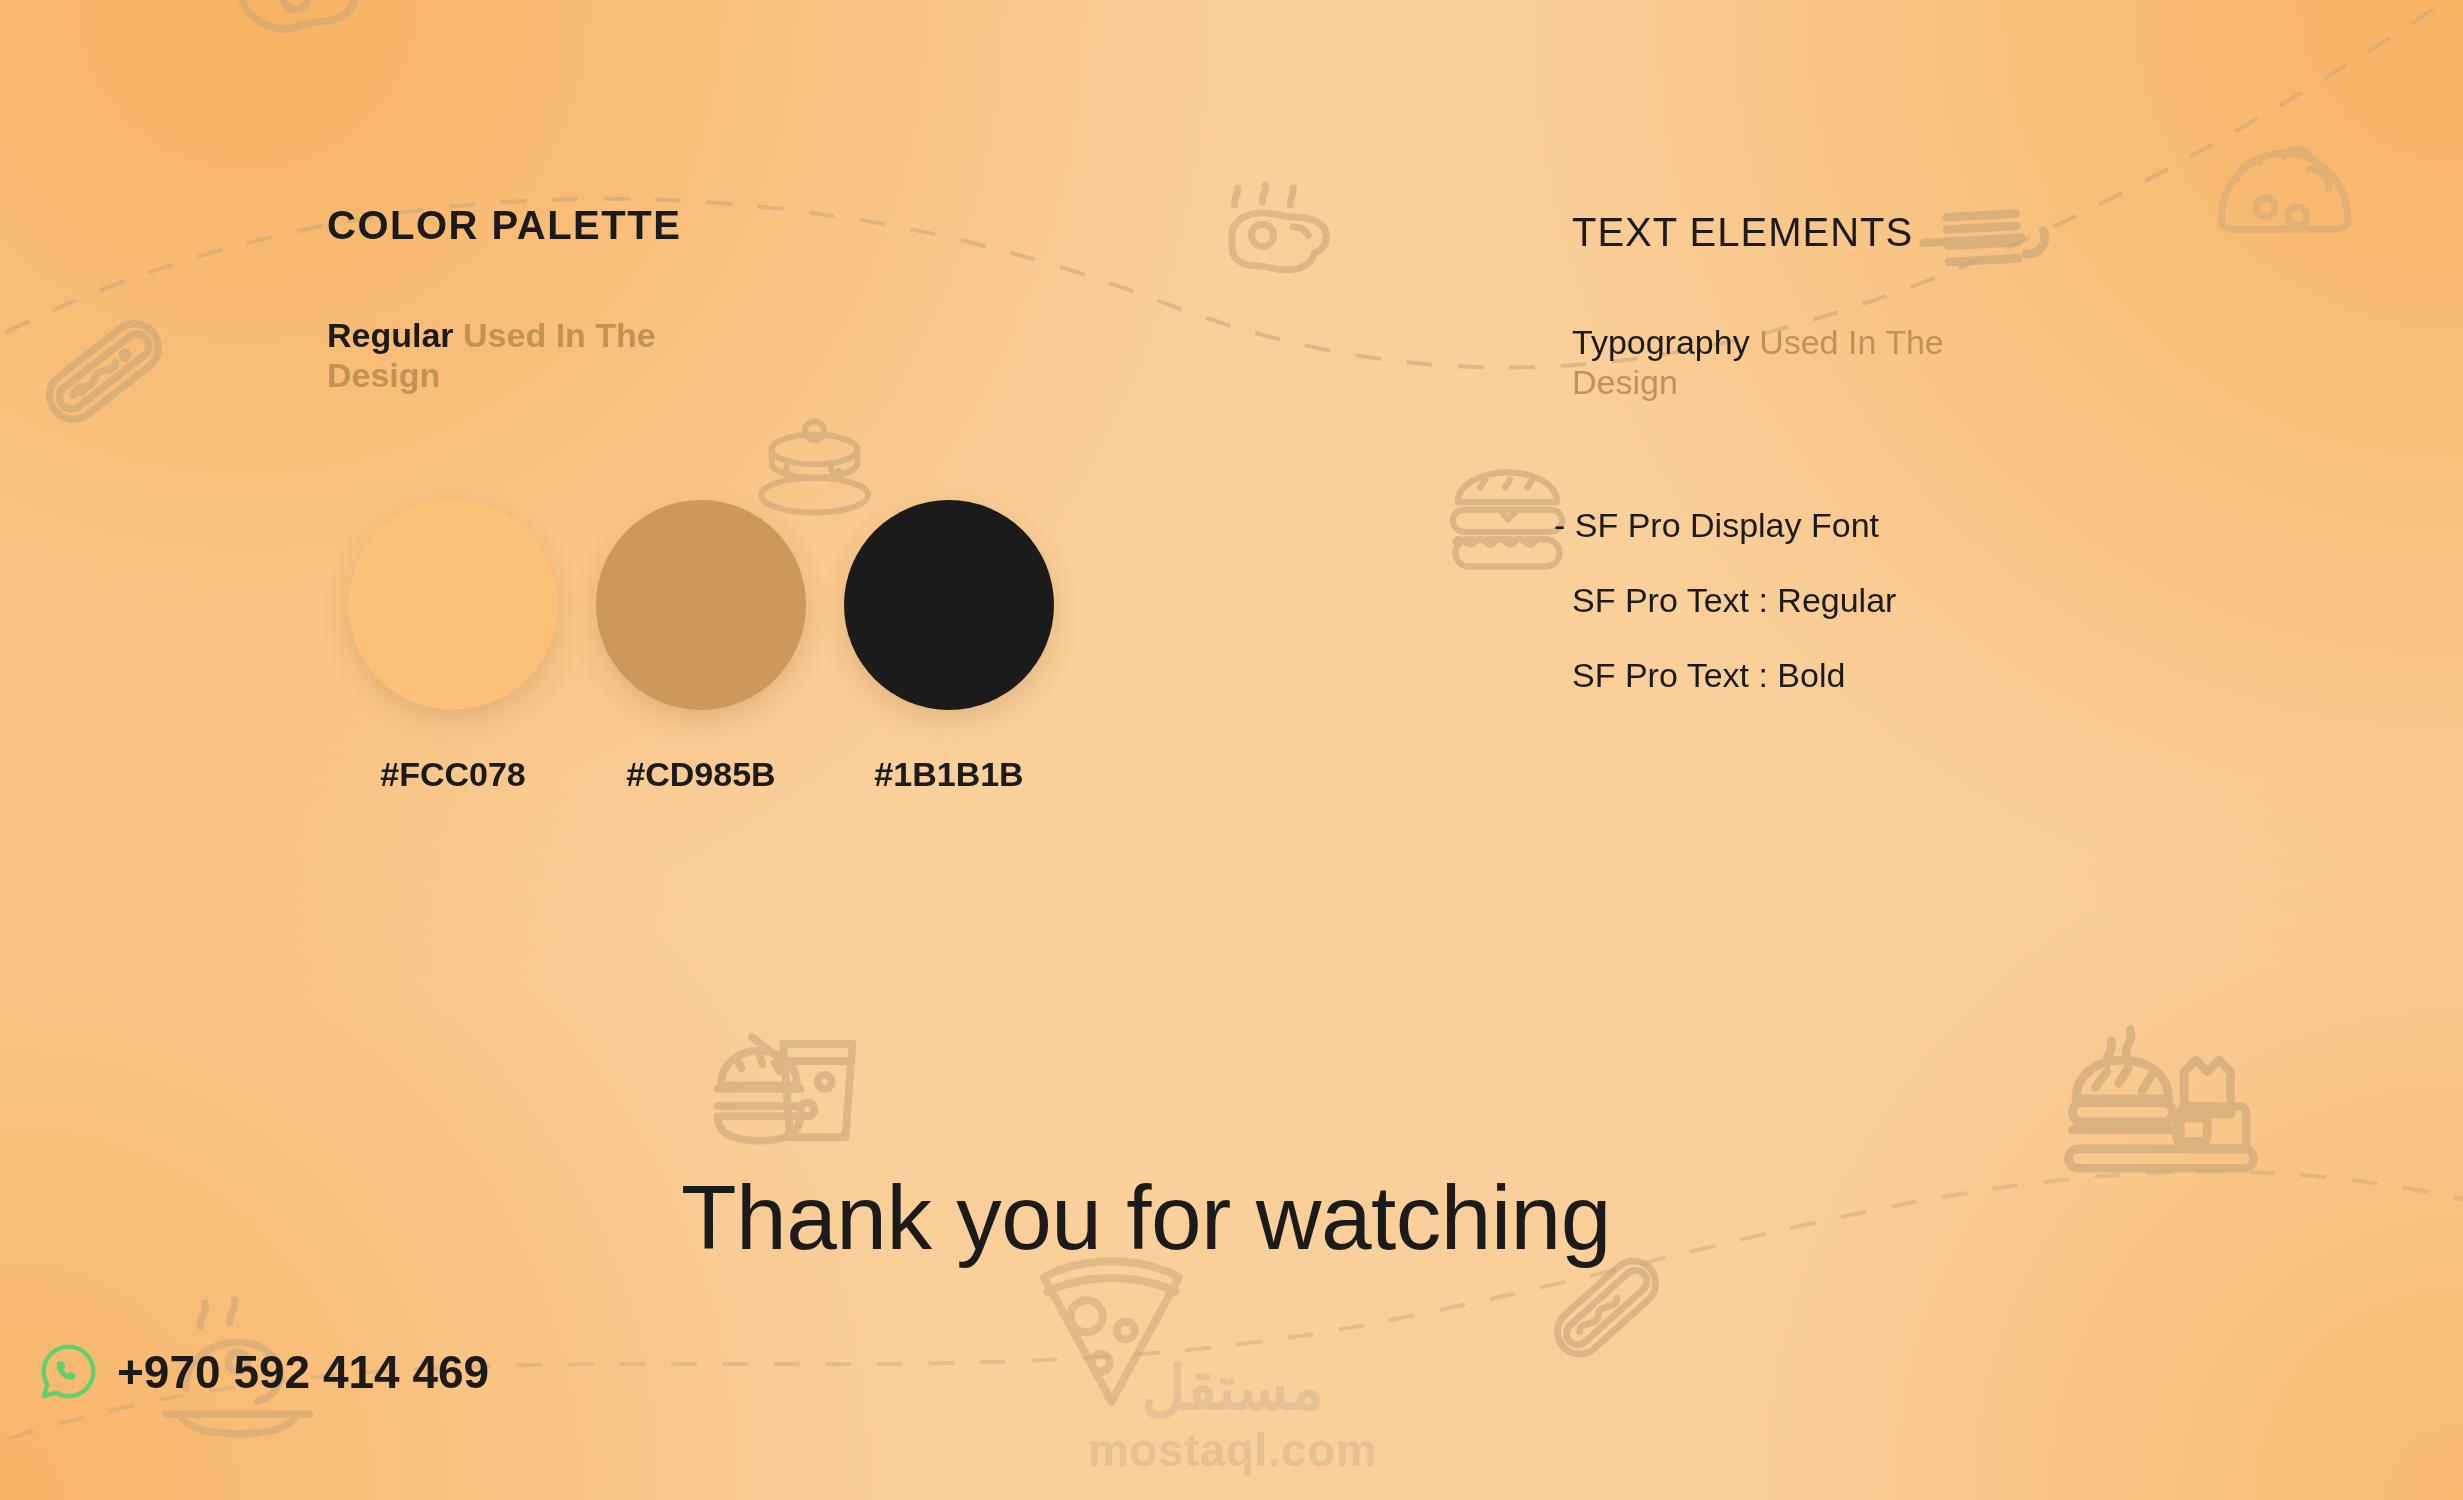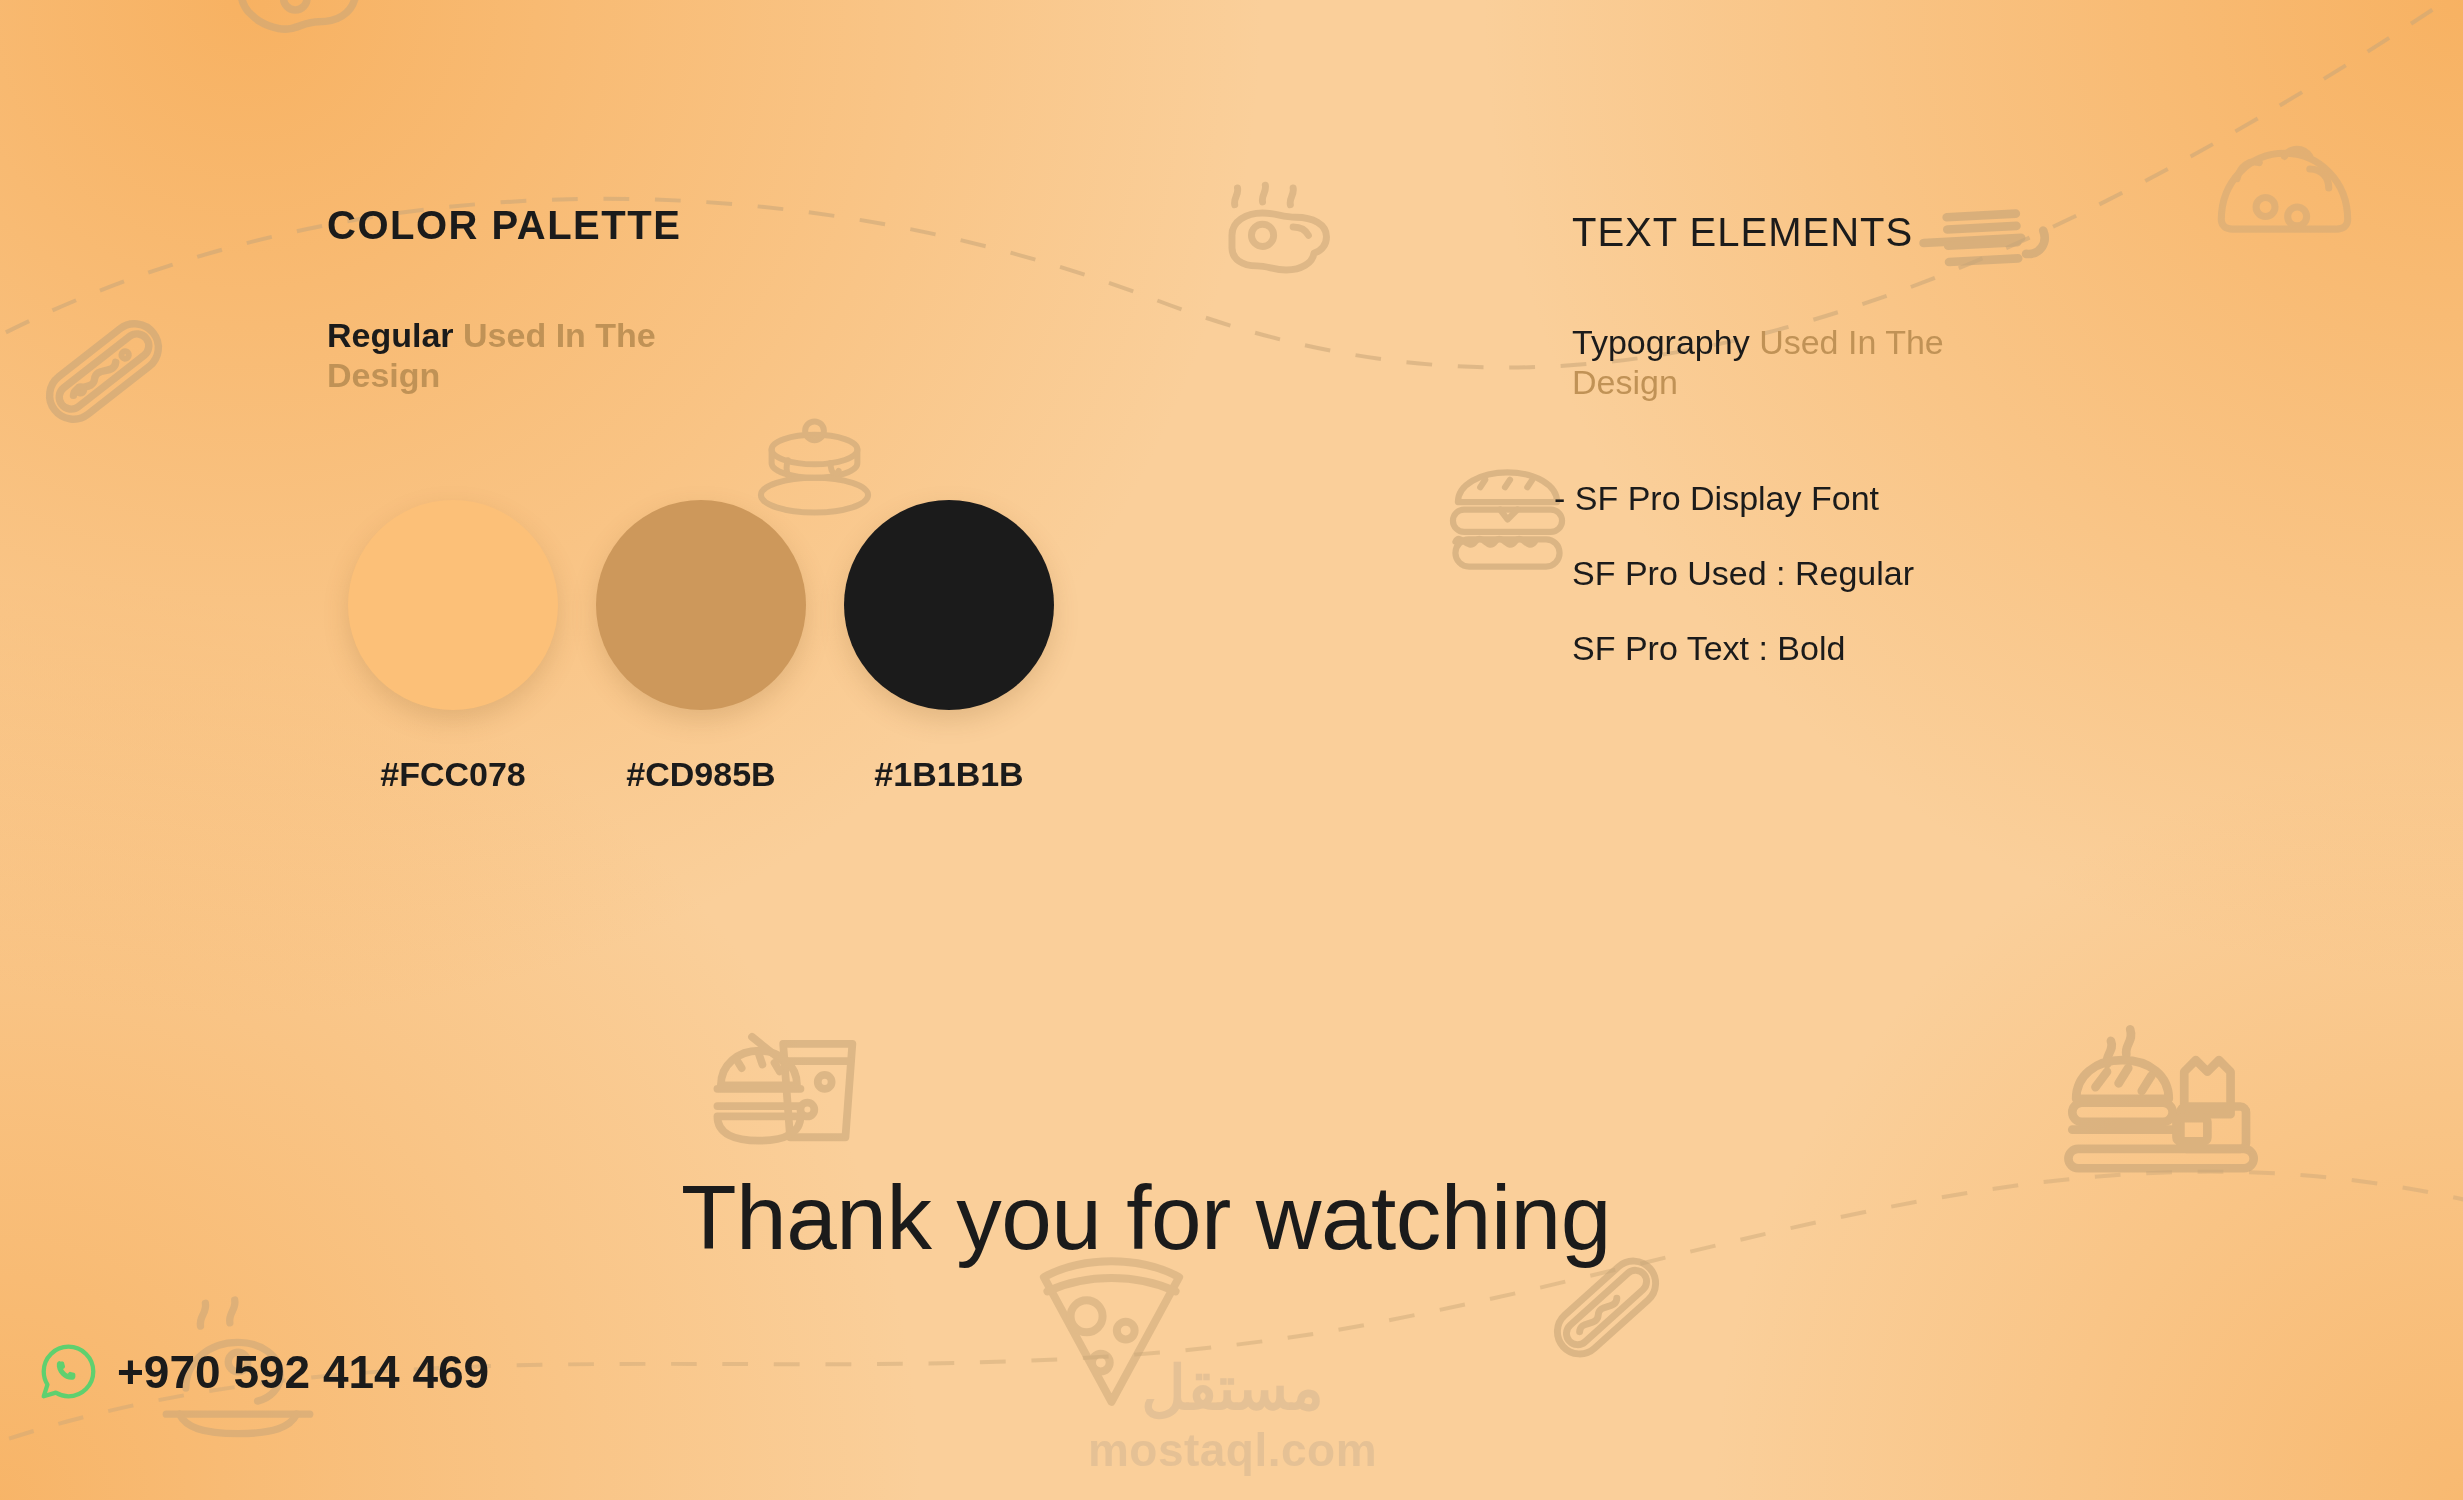--- a/index.html
+++ b/index.html
@@ -325,27 +325,27 @@
     <div class="section-title light">TEXT ELEMENTS</div>
   </div>
 
   <div class="col" style="left:1572px; top:322px; width:554px;">
     <div class="subtitle reg">
       <span>Typography</span>
       <span class="muted">Used In The Design</span>
     </div>
   </div>
 
-  <div class="type-list" style="left:1554px; top:479px;gap:36px;">
+  <div class="type-list" style="left:1554px; top:506px;gap:36px;">
     <div class="type-item">
       <span>-</span>
       <span>SF Pro Display Font</span>
     </div>
     <div class="type-item" style="padding-left:18px;">
-      <span>SF Pro Used : Regular</span>
+      <span>SF Pro Text : Regular</span>
     </div>
     <div class="type-item" style="padding-left:18px;">
       <span>SF Pro Text : Bold</span>
     </div>
   </div>
 
   <div class="thanks" style="left:681px; top:1166px;">Thank you for watching</div>
 
   <div class="contact" style="left:38px; top:1341px;">
     <span class="wa-icon">

